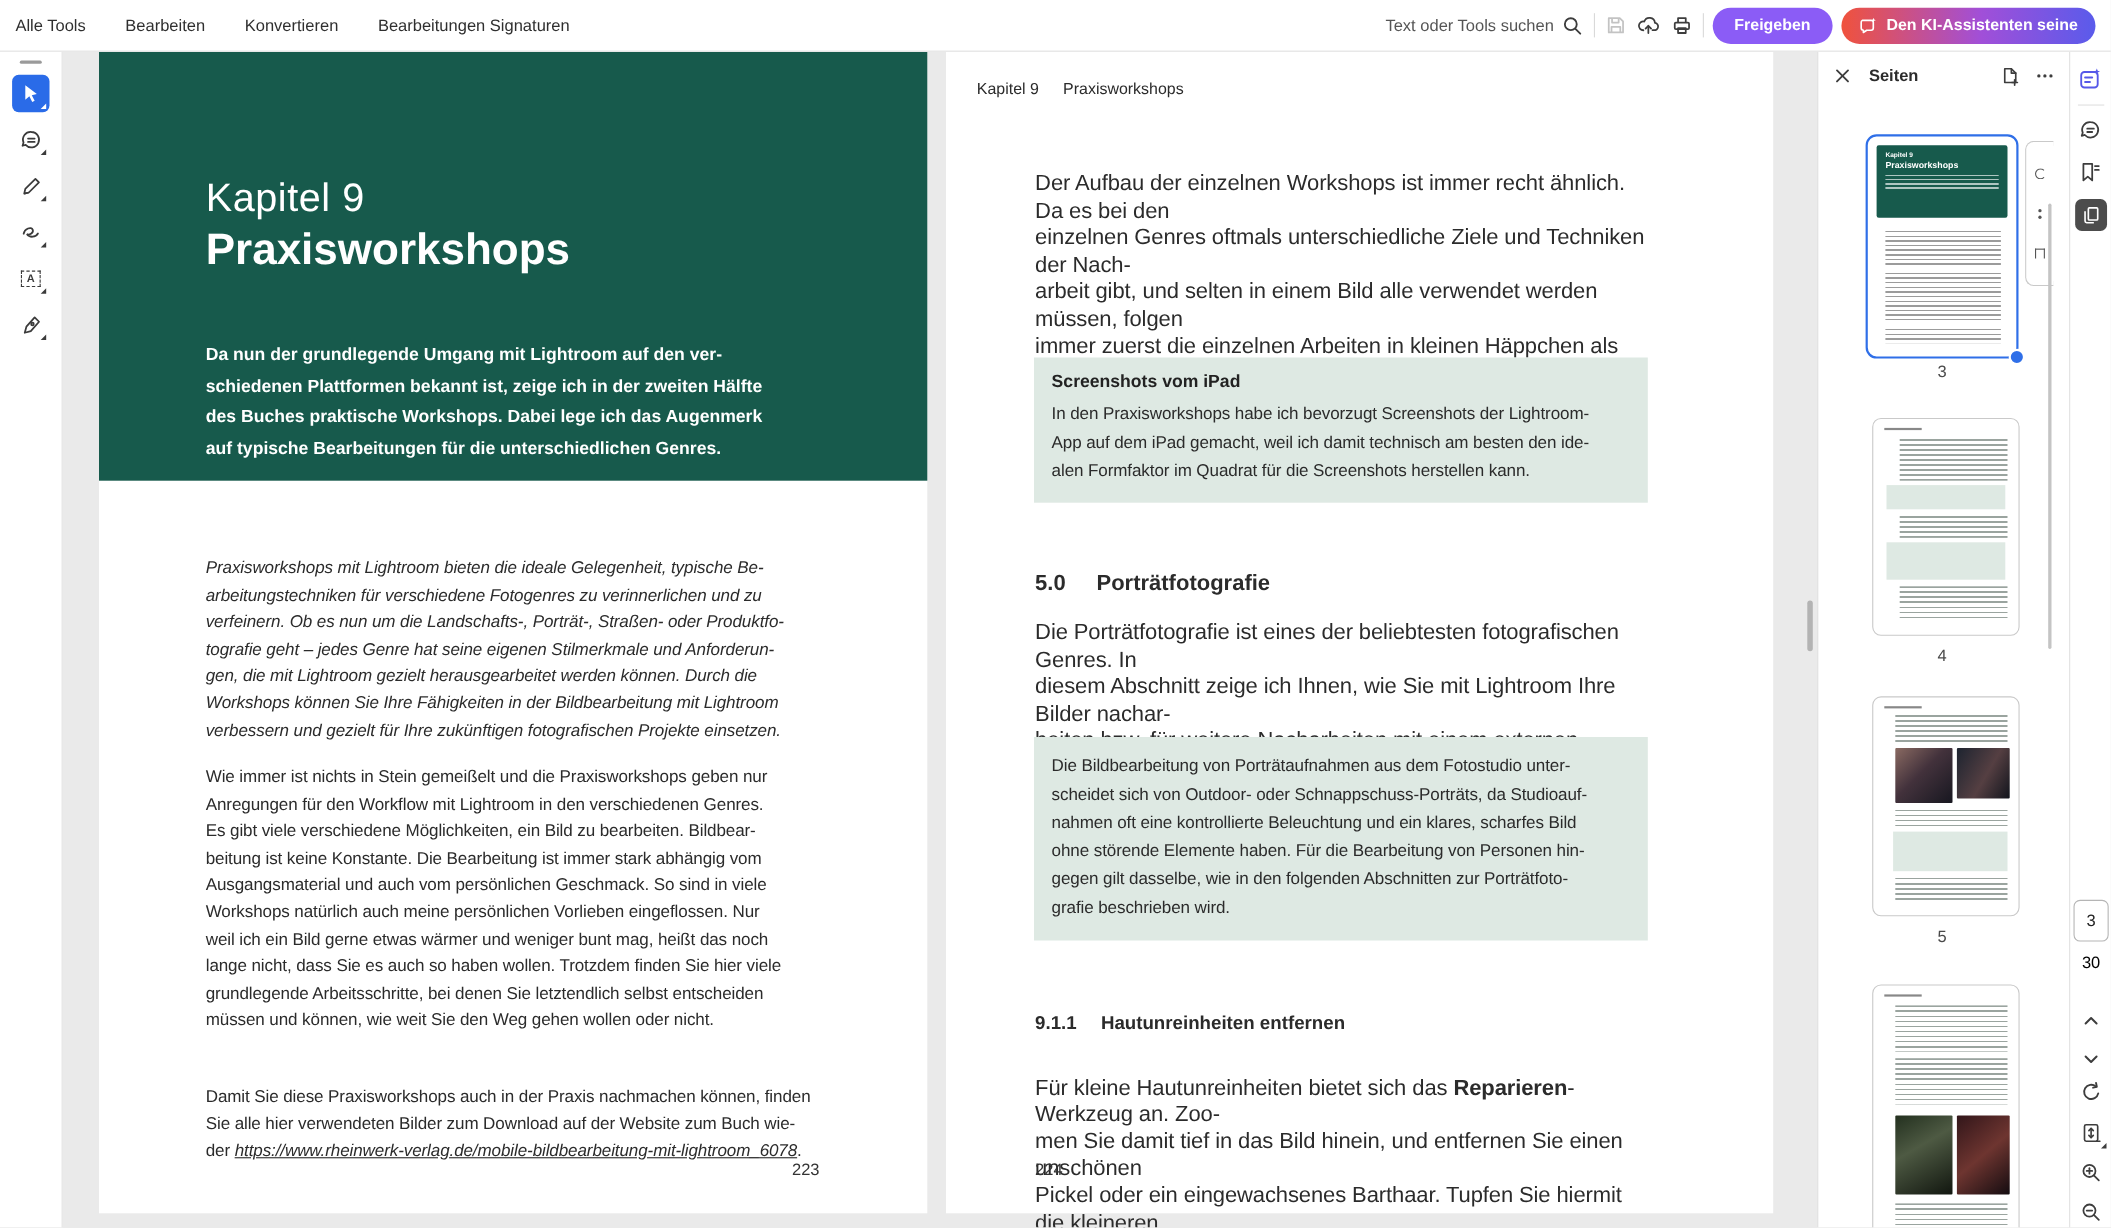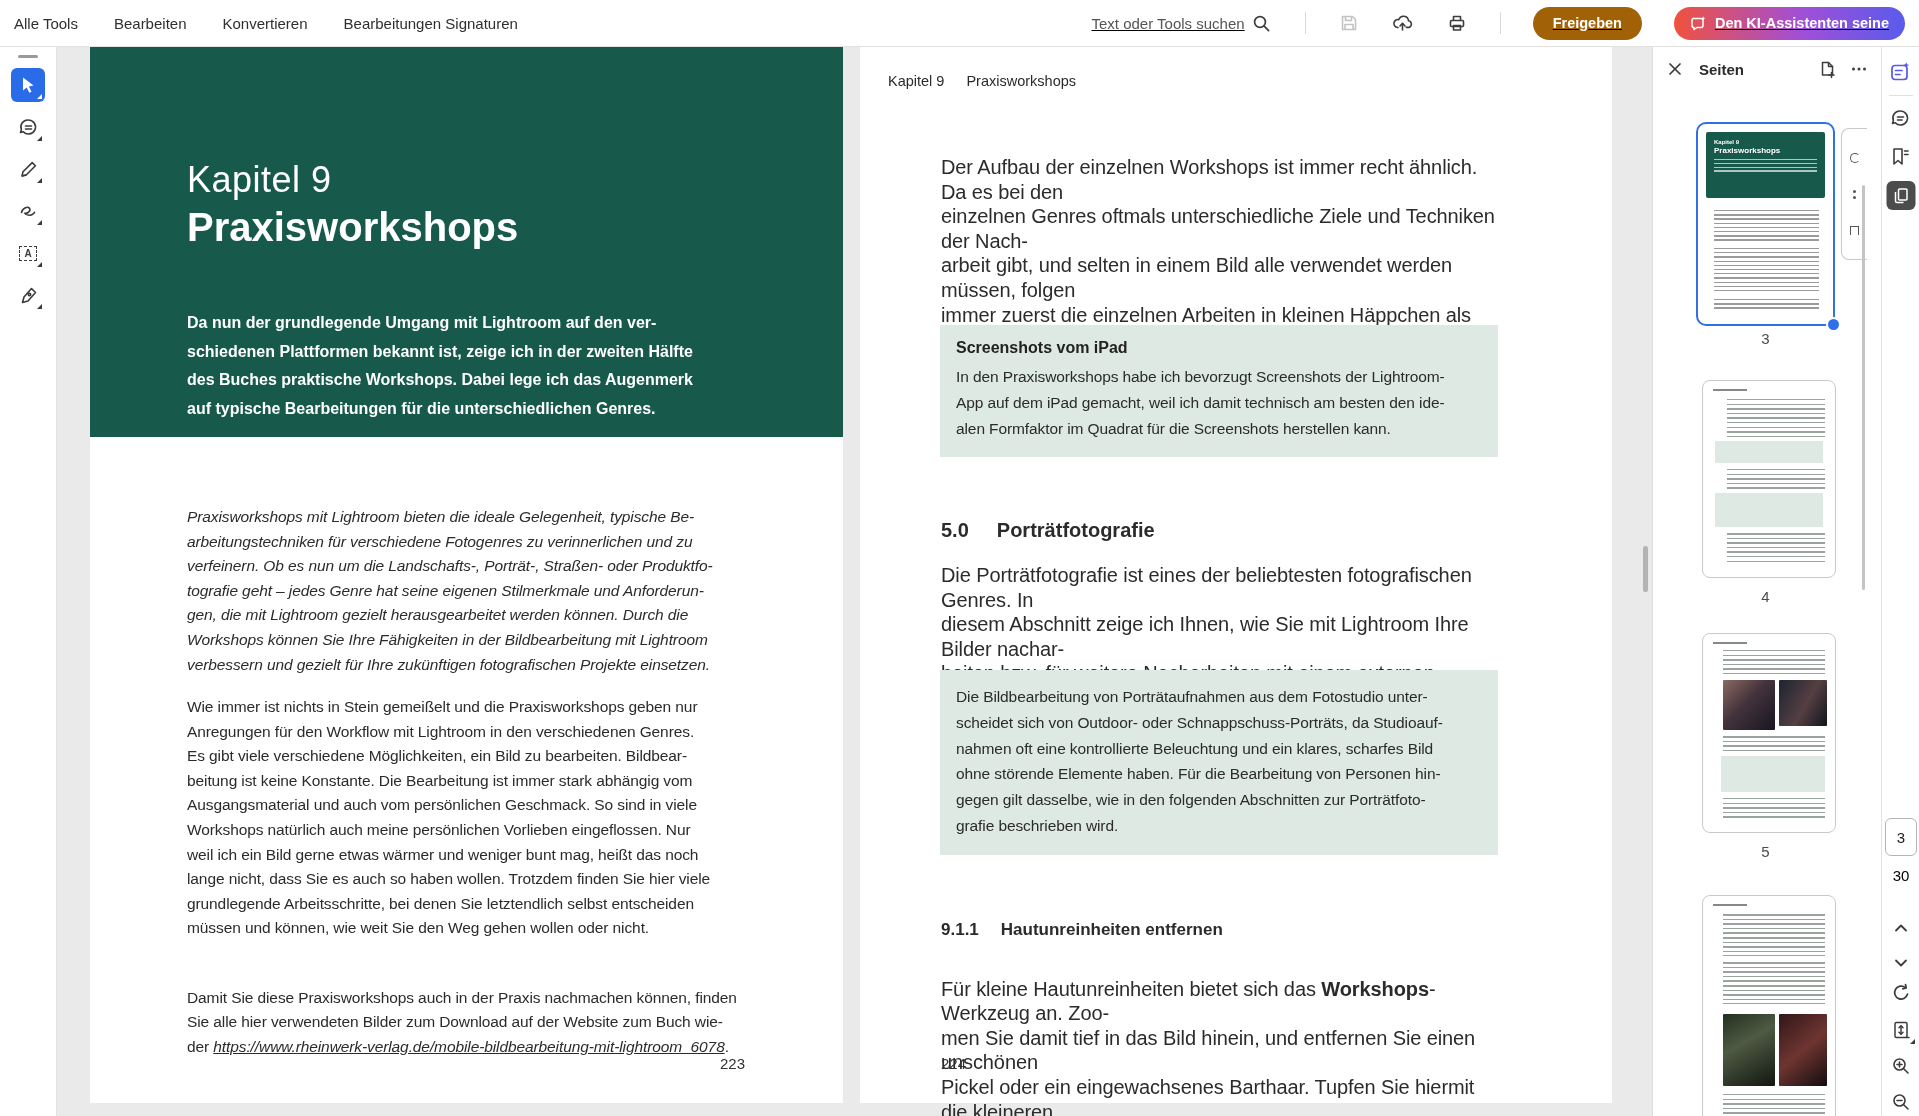--- a/index.html
+++ b/index.html
@@ -4,30 +4,30 @@
 <style>
   * { margin:0; padding:0; box-sizing:border-box; }
   html,body { width:1919px; height:1116px; overflow:hidden; font-family:"Liberation Sans", sans-serif; background:#eaeaea; }
   .app { position:relative; width:1919px; height:1116px; }
 
   
   .topbar { position:absolute; left:0; top:0; width:1919px; height:47px; background:#fff;
             border-bottom:1px solid #e2e2e2; display:flex; align-items:center; padding:0 14px; z-index:30; }
   .menus { display:flex; gap:36px; font-size:15px; color:#2f2f2f; }
   .menus span { cursor:default; }
-  .topbar-right { margin-left:auto; display:flex; align-items:center; gap:32px;text-decoration:underline; }
+  .topbar-right { margin-left:auto; display:flex; align-items:center; gap:8px; }
   .search { display:flex; align-items:center; gap:6px; }
   .search input { border:none; outline:none; font-size:15px; color:#555; width:165px; text-align:right;
                   font-family:"Liberation Sans", sans-serif; background:transparent; }
   .search input::placeholder { color:#555; opacity:1; }
   .vdiv { width:1px; height:22px; background:#d9d9d9; }
   .tb-ico { width:22px; height:22px; display:flex; align-items:center; justify-content:center; cursor:pointer; }
   .pill { border:none; border-radius:18px; height:33px; font-size:14.5px; font-weight:700; color:#fff;
           display:flex; align-items:center; gap:8px; cursor:pointer; font-family:"Liberation Sans", sans-serif; }
-  .share { background:#a16207; padding:0 20px;justify-content:flex-end; }
+  .share { background:#8b5cf6; padding:0 20px;justify-content:flex-end; }
   .ai-btn { background:linear-gradient(90deg,#f0523c,#a14fd8 55%,#5a5beb); padding:0 16px; }
 
   
   .toolrail { position:absolute; left:0; top:47px; width:57px; height:1069px; background:#fff;
               border-right:1px solid #e2e2e2; z-index:20; }
   .rail-handle { width:20px; height:3px; background:#9a9a9a; border-radius:2px; margin:8px auto 10px auto; }
   .tool { position:relative; width:34px; height:34px; margin:8px auto; border-radius:6px;
           display:flex; align-items:center; justify-content:center; cursor:pointer; color:#3b3b3b; }
   .tool.active { background:#2a6be8; color:#fff; }
   .tool .corner { position:absolute; right:3px; bottom:3px; width:0; height:0;
@@ -302,21 +302,21 @@
 ohne störende Elemente haben. Für die Bearbeitung von Personen hin-
 gegen gilt dasselbe, wie in den folgenden Abschnitten zur Porträtfoto-
 grafie beschrieben wird.</div>
       </div>
 
       <div class="h3head">
         <span>9.1.1</span>
         <span>Hautunreinheiten entfernen</span>
       </div>
       <div class="p2para p2c">
-        <span>Für kleine Hautunreinheiten bietet sich das </span><b>Workshops</b><span>-Werkzeug an. Zoo-
+        <span>Für kleine Hautunreinheiten bietet sich das </span><b>Reparieren</b><span>-Werkzeug an. Zoo-
 men Sie damit tief in das Bild hinein, und entfernen Sie einen unschönen
 Pickel oder ein eingewachsenes Barthaar. Tupfen Sie hiermit die kleineren</span>
       </div>
       <div class="pagenum pn2">224</div>
     </section>
 
     <div class="doc-scroll"></div>
   </main>
 
   <aside class="panel">

